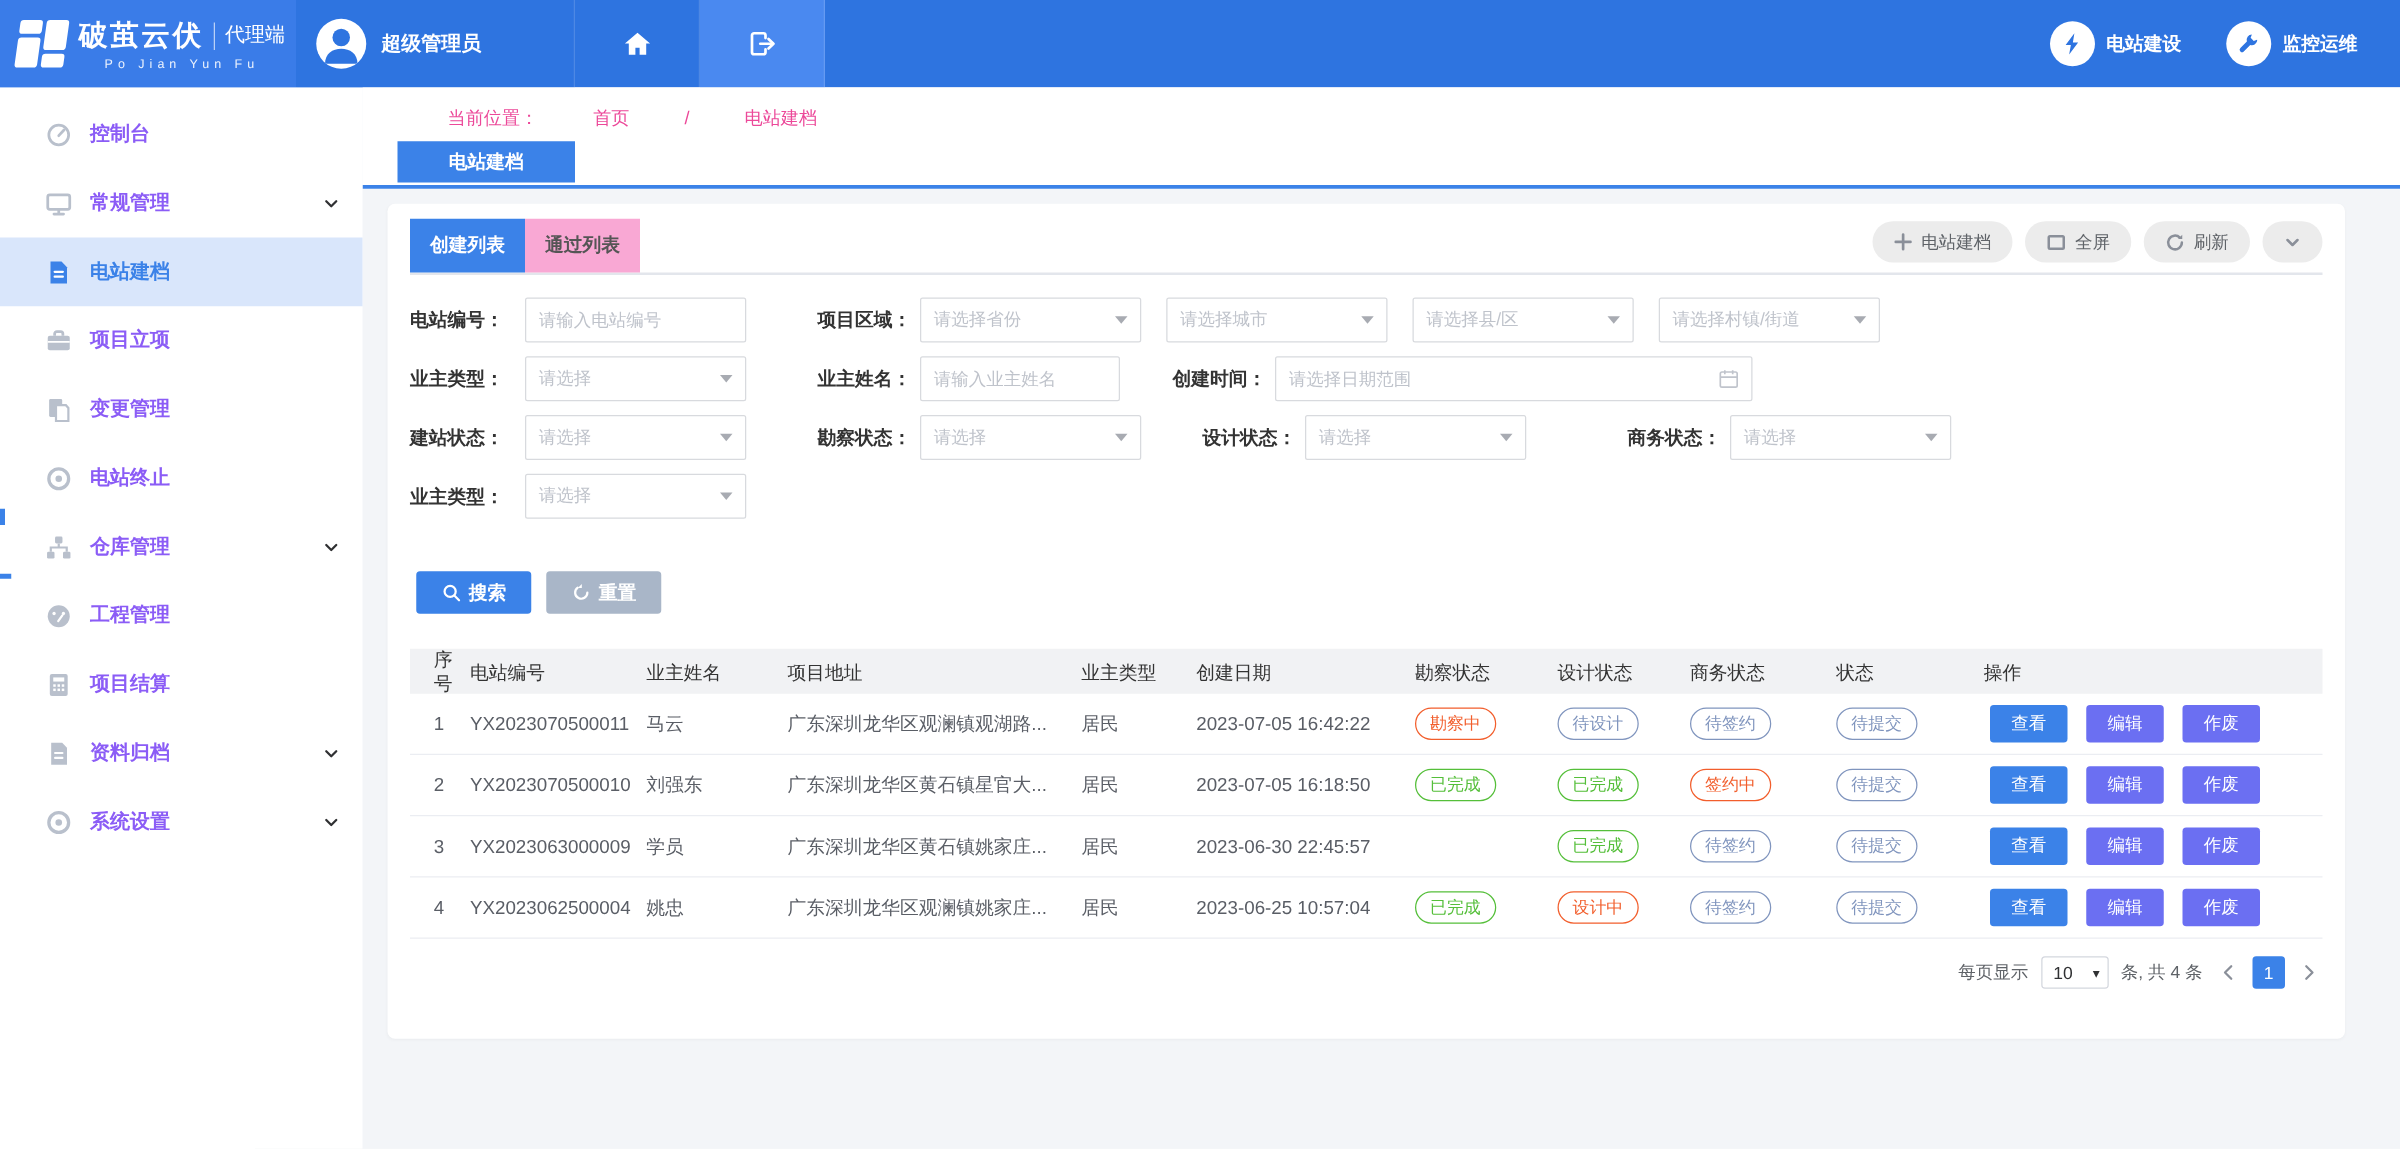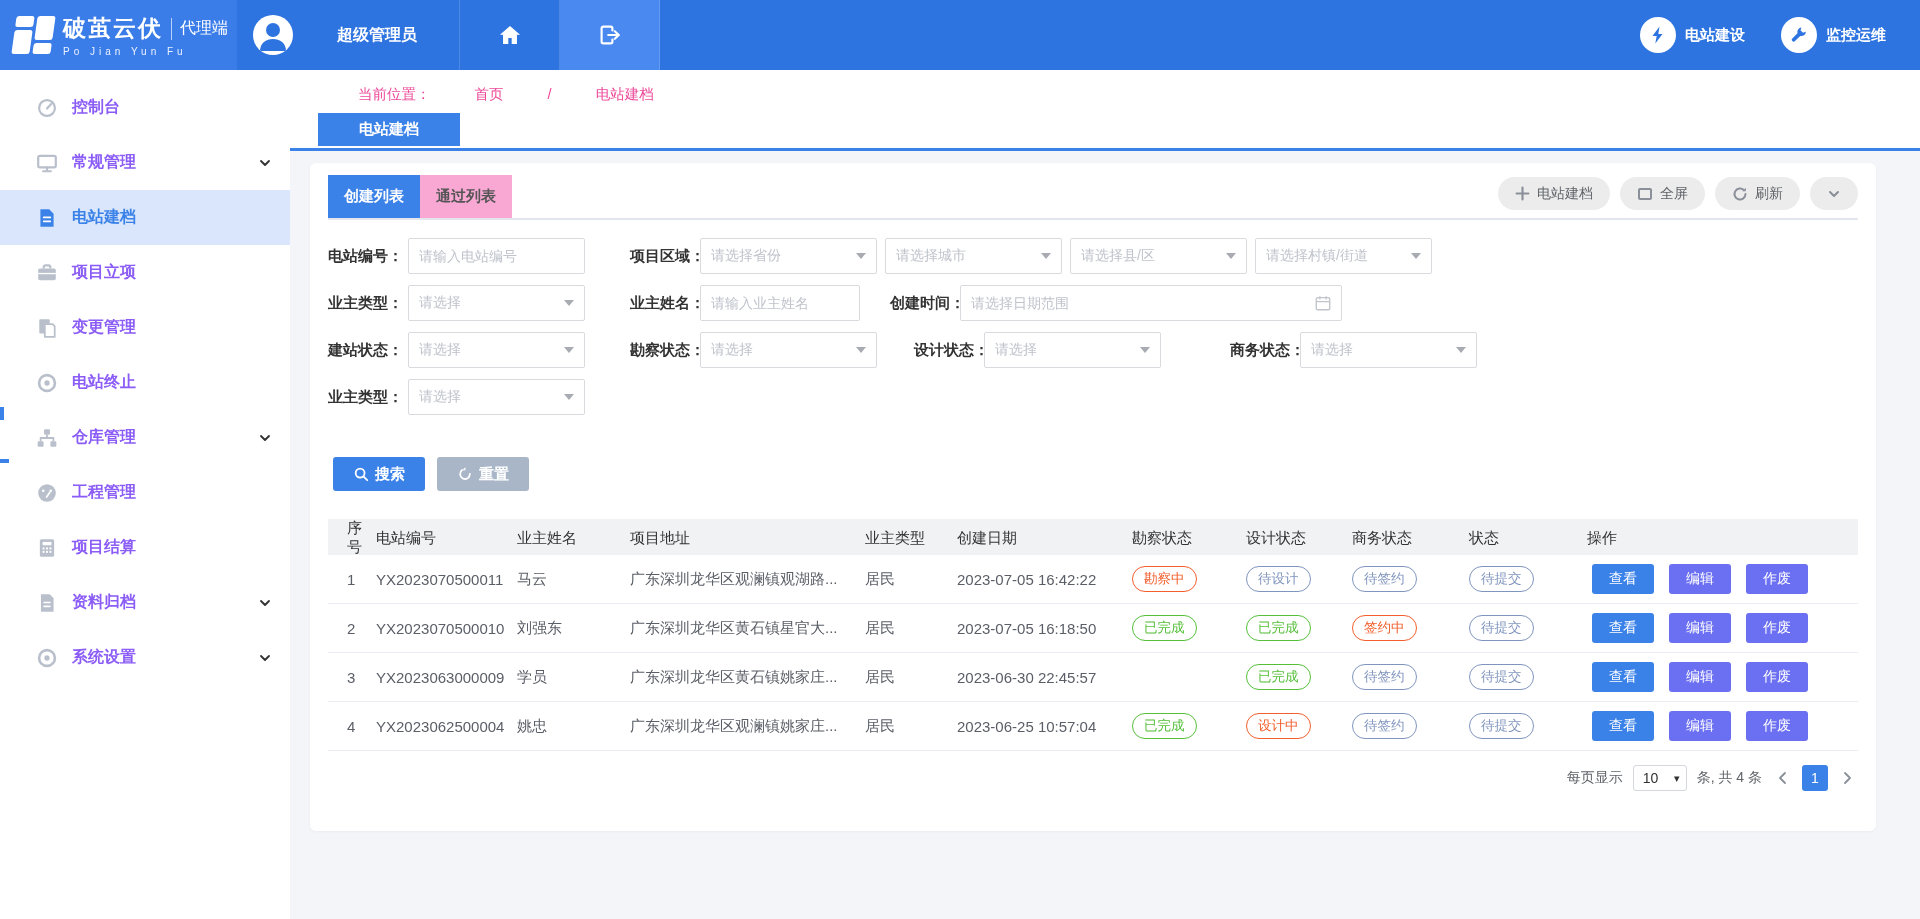--- a/index.html
+++ b/index.html
@@ -7,29 +7,29 @@
   body { font-family:"Liberation Sans","DejaVu Sans",sans-serif; background:#f3f5f8; }
   .app { width:1920px; height:919px; display:flex; flex-direction:column; }
 
   
   .header { height:70px; display:flex; align-items:stretch; background:#2e74e0; flex:none; }
   .logo-sec { width:237px; background:#3a7ce8; display:flex; align-items:center; padding-left:14px; flex:none; }
   .logo-mark { width:40px; height:38px; display:flex; gap:3px; transform:skewX(-8deg); flex:none; }
   .logo-col { display:flex; flex-direction:column; gap:3px; width:18px; }
   .lb { background:#fff; border-radius:2.5px; }
   .lb.small { height:11px; } .lb.big { flex:1; }
-  .logo-text { margin-left:9px; color:#fff; }
+  .logo-text { margin-left:9px; color:#fff;text-align:center; }
   .logo-title-row { display:flex; align-items:center; }
   .logo-title { font-size:23px; font-weight:bold; letter-spacing:2px; white-space:nowrap; }
   .logo-divider { width:1px; height:22px; background:rgba(255,255,255,.65); margin:0 8px; }
   .logo-badge { font-size:16px; white-space:nowrap; }
   .logo-sub { font-size:10px; letter-spacing:4px; color:rgba(255,255,255,.9); margin-top:2px; }
   .user-sec { width:223px; background:#2e74e0; display:flex; align-items:center; padding-left:16px; gap:12px; border-right:1px solid rgba(255,255,255,.15); flex:none; cursor:pointer; }
   .avatar { width:40px; height:40px; border-radius:50%; background:#fff; display:flex; align-items:flex-end; justify-content:center; overflow:hidden; flex:none; }
-  .user-name { color:#fff; font-size:16px; font-weight:600; white-space:nowrap;margin-left:32px; }
+  .user-name { color:#fff; font-size:16px; font-weight:600; white-space:nowrap; }
   .hbtn { width:100px; display:flex; align-items:center; justify-content:center; border-right:1px solid rgba(255,255,255,.15); cursor:pointer; flex:none; }
   .hbtn.lighter { background:#4a89f0; }
   .hspacer { flex:1; }
   .hnav { display:flex; align-items:center; gap:36px; padding-right:34px; }
   .hnav-item { display:flex; align-items:center; gap:9px; cursor:pointer; }
   .hnav-circle { width:36px; height:36px; border-radius:50%; background:#fff; display:flex; align-items:center; justify-content:center; flex:none; }
   .hnav-label { color:#ffffff; font-size:15px; font-weight:600; white-space:nowrap; }
 
   
   .page-body { flex:1; display:flex; min-height:0; }
@@ -56,21 +56,21 @@
   .tabrow { margin:12px 18px 0; border-bottom:2px solid #e3e6ec; display:flex; justify-content:space-between; align-items:flex-end; }
   .ctabs { display:flex; }
   .ctab { height:43px; min-width:92px; padding:0 16px; display:flex; align-items:center; justify-content:center; font-size:15px; font-weight:600; cursor:pointer;text-align:center; }
   .ctab.active { background:#3b82e8; color:#fff; }
   .ctab.inactive { background:#f9a8d4; color:#555; }
   .toolbar { display:flex; gap:10px; margin-bottom:8px; }
   .tbtn { height:33px; border-radius:17px; background:#ececec; color:#5f6368; font-size:14px; display:flex; align-items:center; gap:7px; padding:0 17px; cursor:pointer; white-space:nowrap; }
 
   
   .filters { padding:18px 18px 0; }
-  .frow { display:flex; align-items:center; height:36px; margin-bottom:11px; }
+  .frow { display:flex; align-items:center; height:36px; margin-bottom:11px;gap:12px; }
   .flabel { width:80px; text-align:right; padding-right:8px; font-size:15px; font-weight:600; color:#333; white-space:nowrap; flex:none; }
   .flabel.c2 { width:70px; margin-left:45px; }
   .flabel.c2b { width:70px; margin-left:30px; }
   .flabel.c3 { width:70px; margin-left:37px; }
   .flabel.c4 { width:70px; margin-left:69px; }
   .inp, .sel { height:36px; border:1px solid #d8dade; background:#fff; border-radius:2px; display:flex; align-items:center; padding:0 10px; font-size:14px; color:#bfc3cb; position:relative; }
   .inp { width:177px; } .inp.narrow { width:160px; } .inp.date { width:382px; }
   .sel { width:177px; cursor:pointer; justify-content:space-between; }
   .sel.rg { margin-left:8px; }
   .inp input { border:none; outline:none; width:100%; font-size:14px; color:#606266; background:transparent; font-family:inherit; }

